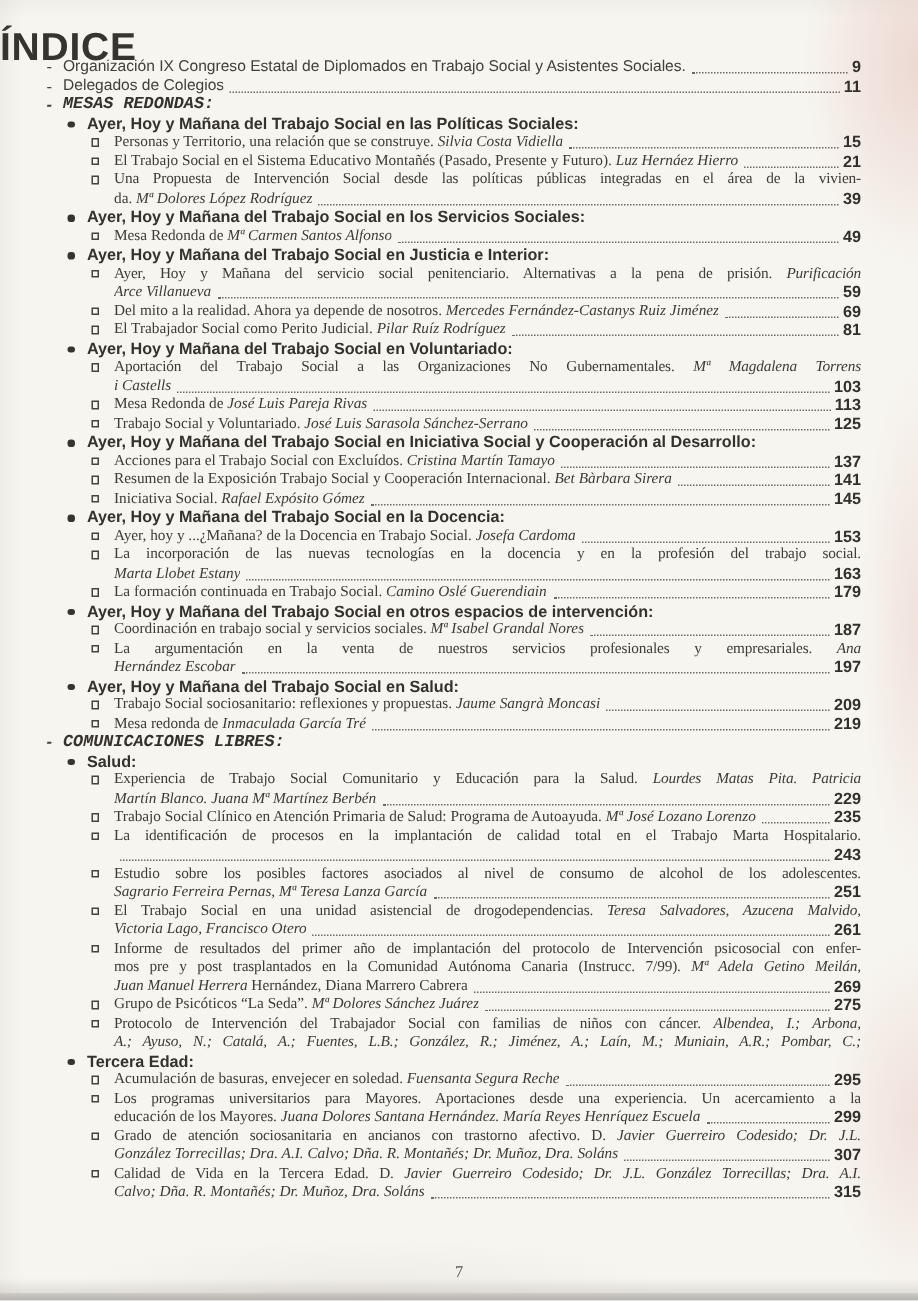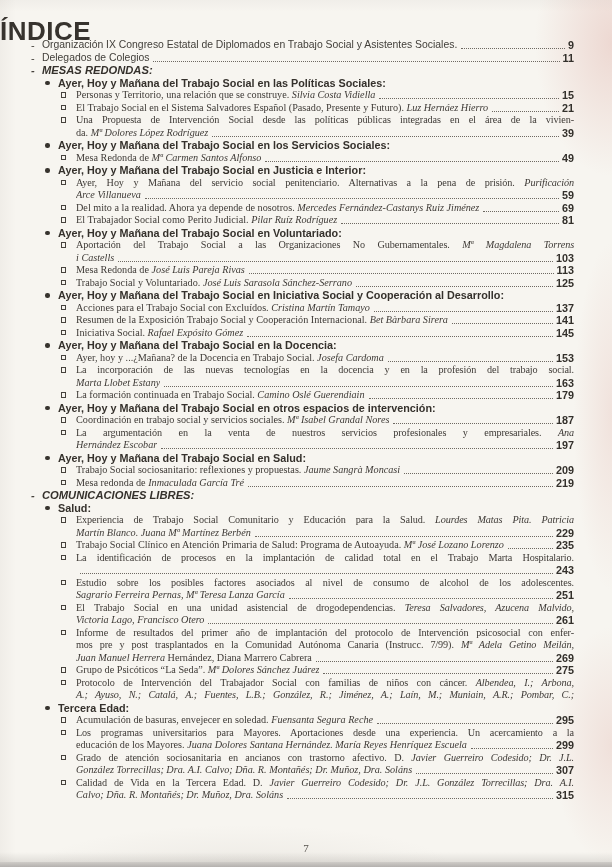--- a/index.html
+++ b/index.html
@@ -47,21 +47,21 @@
   .lv0 > .marker { left:1px; }
   .lv1 > .marker { left:15px; }
   .lv2 > .marker { left:31px; }
   .type-top     > .marker::before,
   .type-section > .marker::before { content:"-"; font-family:"Liberation Sans",sans-serif; font-size:11px; color:#45413c; }
   .type-heading > .marker { width:4.5px; height:4.5px; border-radius:50%; background:#37332e; margin-top:4px; }
   .type-item    > .marker { width:5.2px; height:5.2px; border:1.1px solid #46423d; margin-top:3.4px; background:transparent; }
 
   .line { line-height:12.5px; }
   .type-top     { font-family:"Liberation Sans",sans-serif; font-size:10.4px; color:#43403b; }
-  .type-section { font-family:Liberation Sans, sans-serif; font-weight:bold; font-style:italic; font-size:11.2px; color:#35312c; }
+  .type-section { font-family:Liberation Mono, monospace; font-weight:bold; font-style:italic; font-size:11.2px; color:#35312c; }
   .type-heading { font-family:"Liberation Sans",sans-serif; font-weight:bold; font-size:10.8px; color:#35312c; }
   .type-item    { font-family:"Liberation Serif",serif; font-size:10.2px; color:#3e3a36; }
 
   .line.haspage { display:flex; align-items:flex-end; }
   .haspage .txt { white-space:nowrap; flex:0 1 auto; overflow:hidden; }
   .leader { flex:1 1 auto; min-width:8px; border-bottom:1.2px dotted #6e6962; margin:0 3px 2.5px 4px; }
   .pg { font-family:"Liberation Sans",sans-serif; font-weight:bold; font-size:10.8px; color:#33302b; flex:0 0 auto; }
 
   .line.justify { text-align:justify; text-align-last:justify; letter-spacing:-0.1px; }
 
@@ -109,21 +109,21 @@
       <span class="marker"></span>
       <div class="line haspage">
         <span class="txt"><span>Personas y Territorio, una relación que se construye. </span><i>Silvia Costa Vidiella </i></span>
         <span class="leader"></span>
         <span class="pg">15</span>
       </div>
     </div>
     <div class="entry lv2 type-item">
       <span class="marker"></span>
       <div class="line haspage">
-        <span class="txt"><span>El Trabajo Social en el Sistema Salvadores Español (Pasado, Presente y Futuro). </span><i>Luz Hernáez Hierro </i></span>
+        <span class="txt"><span>El Trabajo Social en el Sistema Educativo Montañés (Pasado, Presente y Futuro). </span><i>Luz Hernáez Hierro </i></span>
         <span class="leader"></span>
         <span class="pg">21</span>
       </div>
     </div>
     <div class="entry lv2 type-item">
       <span class="marker"></span>
       <div class="line justify"><span class="txt"><span>Una Propuesta de Intervención Social desde las políticas públicas integradas en el área de la vivien-</span></span></div>
       <div class="line haspage">
         <span class="txt"><span>da. </span><i>Mª Dolores López Rodríguez </i></span>
         <span class="leader"></span>

